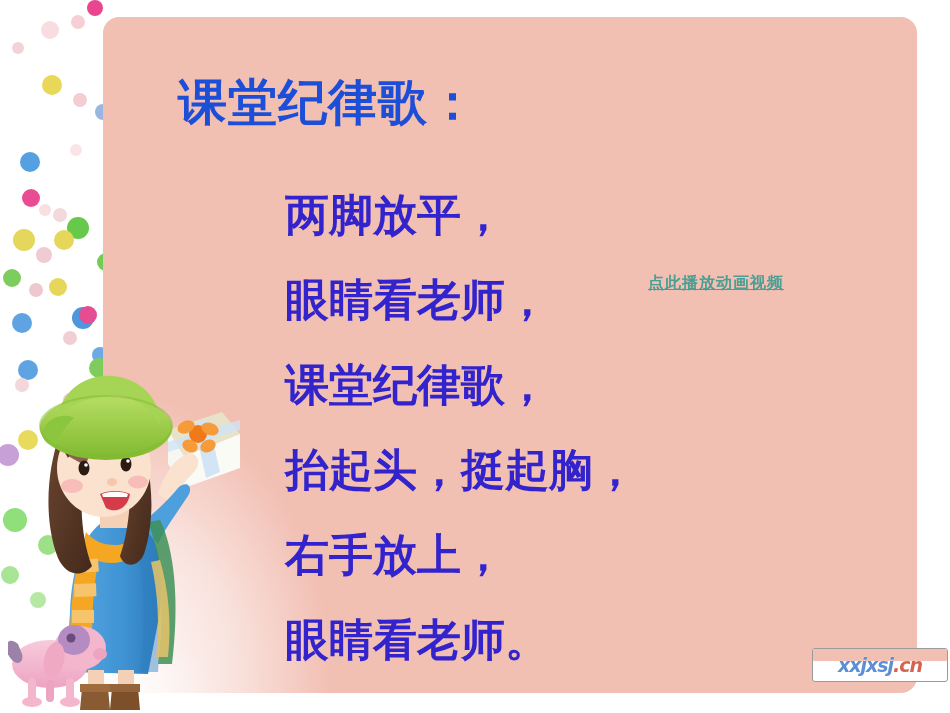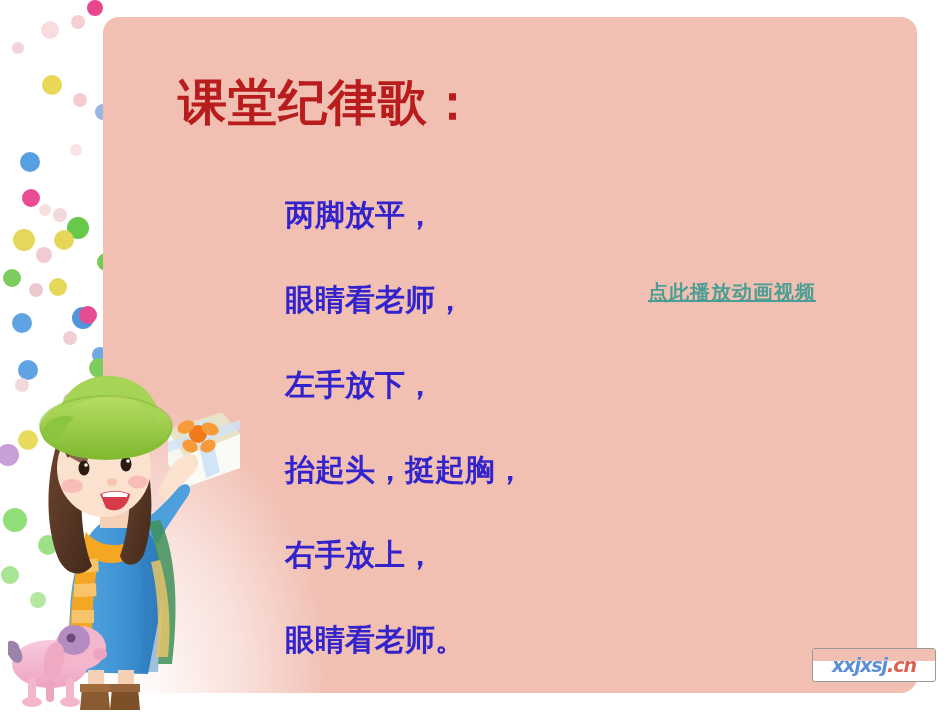--- a/index.html
+++ b/index.html
@@ -66,48 +66,48 @@
     letter-spacing: 1px;
     white-space: nowrap;
   }
   #lyrics {
     position: absolute;
     left: 285px;
     top: 172px;
     z-index: 6;
     font-family: "DejaVu Serif", "Liberation Serif", serif;
     font-weight: bold;
-    font-size: 30px;
+    font-size: 44px;
     line-height: 85px;
     color: #3323cc;
     white-space: nowrap;
   }
   #lyrics .lyric-line { display: block; }
 
   #video-link {
     position: absolute;
     left: 648px;
-    top: 279px;
+    top: 273px;
     z-index: 7;
     font-family: "DejaVu Serif", "Liberation Serif", serif;
     font-weight: bold;
-    font-size: 20px;
+    font-size: 16px;
     letter-spacing: 1px;
     color: #4a9e93;
     text-decoration: underline;
     cursor: pointer;
     white-space: nowrap;
   }
 
   
   #watermark {
     position: absolute;
     left: 812px;
     top: 648px;
-    width: 124px;
+    width: 136px;
     height: 34px;
     z-index: 12;
     background: #ffffff;
     border: 1px solid #9a9a9a;
     border-radius: 3px;
     box-sizing: border-box;
     overflow: hidden;
   }
   #watermark-band {
     position: absolute;
@@ -182,26 +182,26 @@
       <div class="dot" style="left: 38px; top: 535px; width: 20px; height: 20px; background: rgb(157, 224, 136);"></div>
       <div class="dot" style="left: 1px; top: 566px; width: 18px; height: 18px; background: rgb(167, 228, 147);"></div>
       <div class="dot" style="left: 30px; top: 592px; width: 16px; height: 16px; background: rgb(181, 232, 163);"></div>
       <div class="dot" style="left: -3px; top: 444px; width: 22px; height: 22px; background: rgb(200, 160, 216);"></div>
     </div>
 
   <div id="pink-panel" style="background: rgb(242, 191, 179);">
     <div id="panel-glow"></div>
   </div>
 
-  <div id="title" style="color: #b91c1c;">课堂纪律歌：</div>
+  <div id="title" style="color: #1d4ed8;">课堂纪律歌：</div>
 
   <div id="lyrics" style="color: rgb(51, 35, 204);">
     <span class="lyric-line">两脚放平，</span>
     <span class="lyric-line">眼睛看老师，</span>
-    <span class="lyric-line">左手放下，</span>
+    <span class="lyric-line">课堂纪律歌，</span>
     <span class="lyric-line">抬起头，挺起胸，</span>
     <span class="lyric-line">右手放上，</span>
     <span class="lyric-line">眼睛看老师。</span>
   </div>
 
   <a id="video-link" href="#" style="color: rgb(74, 158, 147);">点此播放动画视频</a>
 
   <div id="illustration">
     <svg width="245" height="341" viewBox="0 0 245 341" xmlns="http://www.w3.org/2000/svg">
       <defs>

